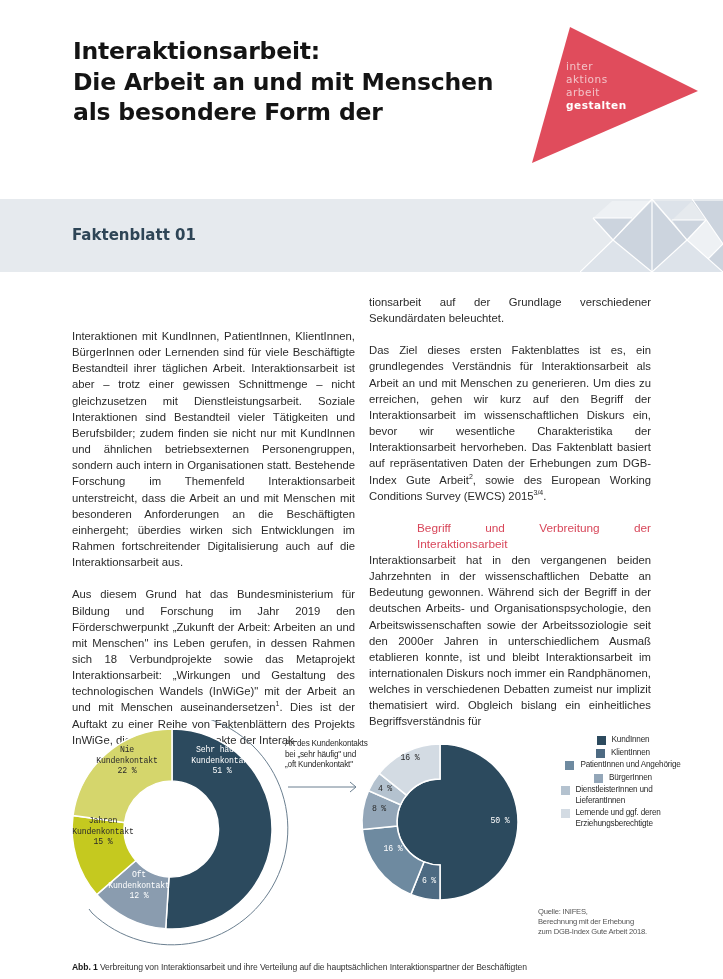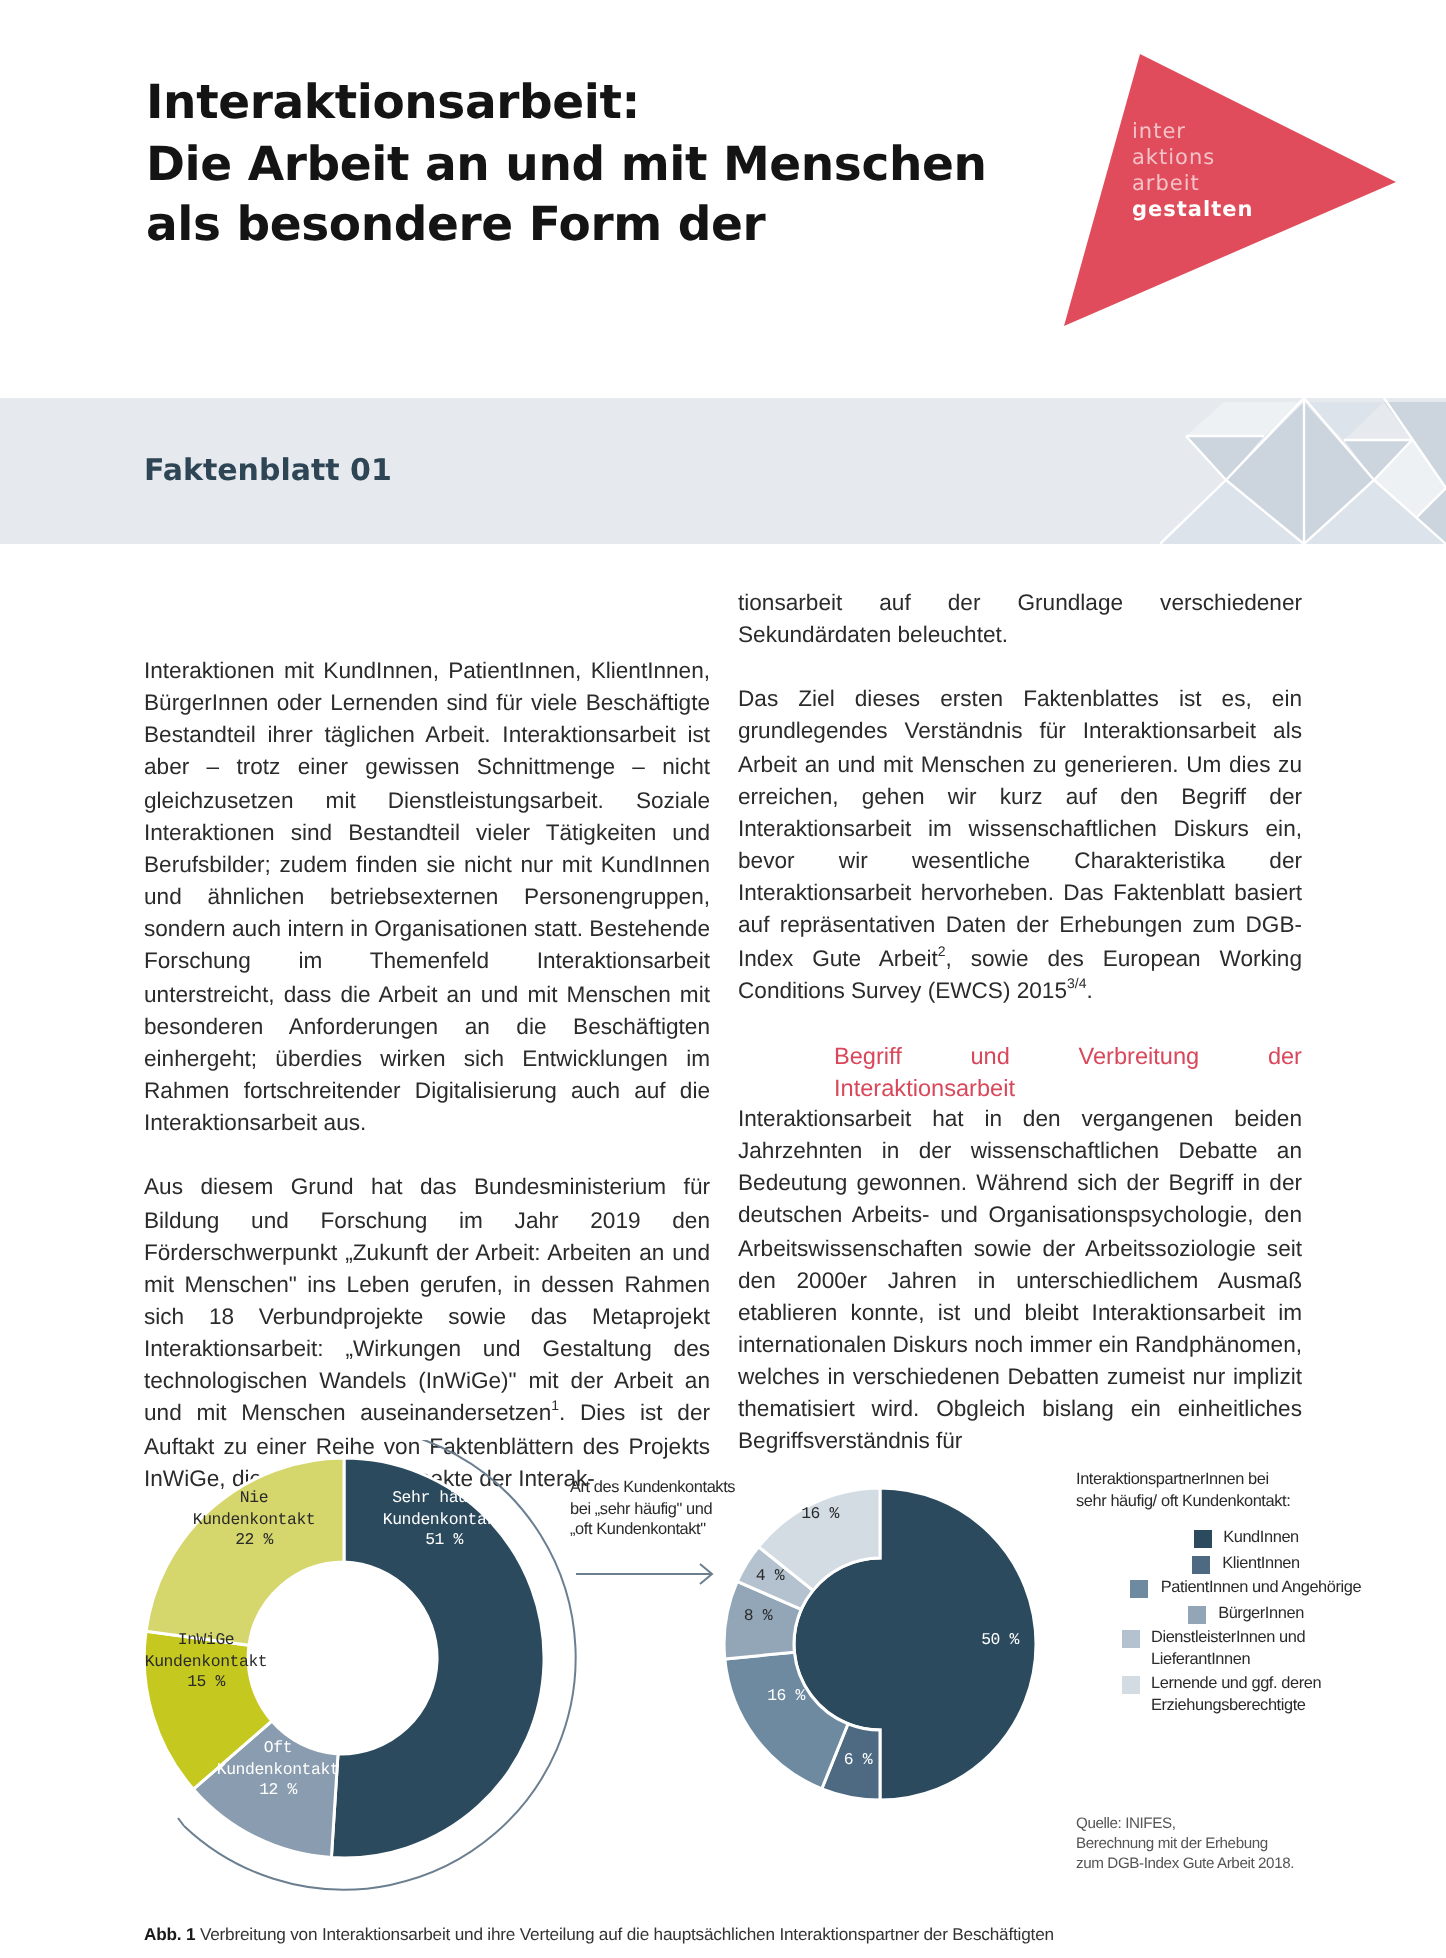--- a/index.html
+++ b/index.html
@@ -165,21 +165,21 @@
     <div>Sehr häufig</div>
     <div>Kundenkontakt</div>
     <div>51 %</div>
   </div>
   <div class="lbl light" style="left:139px; top:150px;">
     <div>Oft</div>
     <div>Kundenkontakt</div>
     <div>12 %</div>
   </div>
   <div class="lbl dark" style="left:103px; top:96px;">
-    <div>InWiGe</div>
+    <div>Jahren</div>
     <div>Kundenkontakt</div>
     <div>15 %</div>
   </div>
   <div class="lbl dark" style="left:127px; top:25px;">
     <div>Nie</div>
     <div>Kundenkontakt</div>
     <div>22 %</div>
   </div>
 
   <div class="note">
@@ -189,24 +189,20 @@
   </div>
 
   <div class="lbl light" style="left:500px; top:96px;">50 %</div>
   <div class="lbl light" style="left:429px; top:156px;">6 %</div>
   <div class="lbl light" style="left:393px; top:124px;">16 %</div>
   <div class="lbl dark" style="left:379px; top:84px;">8 %</div>
   <div class="lbl dark" style="left:385px; top:64px;">4 %</div>
   <div class="lbl dark" style="left:410px; top:33px;">16 %</div>
 
   <div class="legend">
-    <div class="legend-title">
-      <div>InteraktionspartnerInnen bei</div>
-      <div>sehr häufig/ oft Kundenkontakt:</div>
-    </div>
     <div class="legend-item">
       <span class="swatch" style="background:#2c4a5e"></span>
       <span>KundInnen</span>
     </div>
     <div class="legend-item">
       <span class="swatch" style="background:#4d6a82"></span>
       <span>KlientInnen</span>
     </div>
     <div class="legend-item">
       <span class="swatch" style="background:#6e8aa0"></span>

